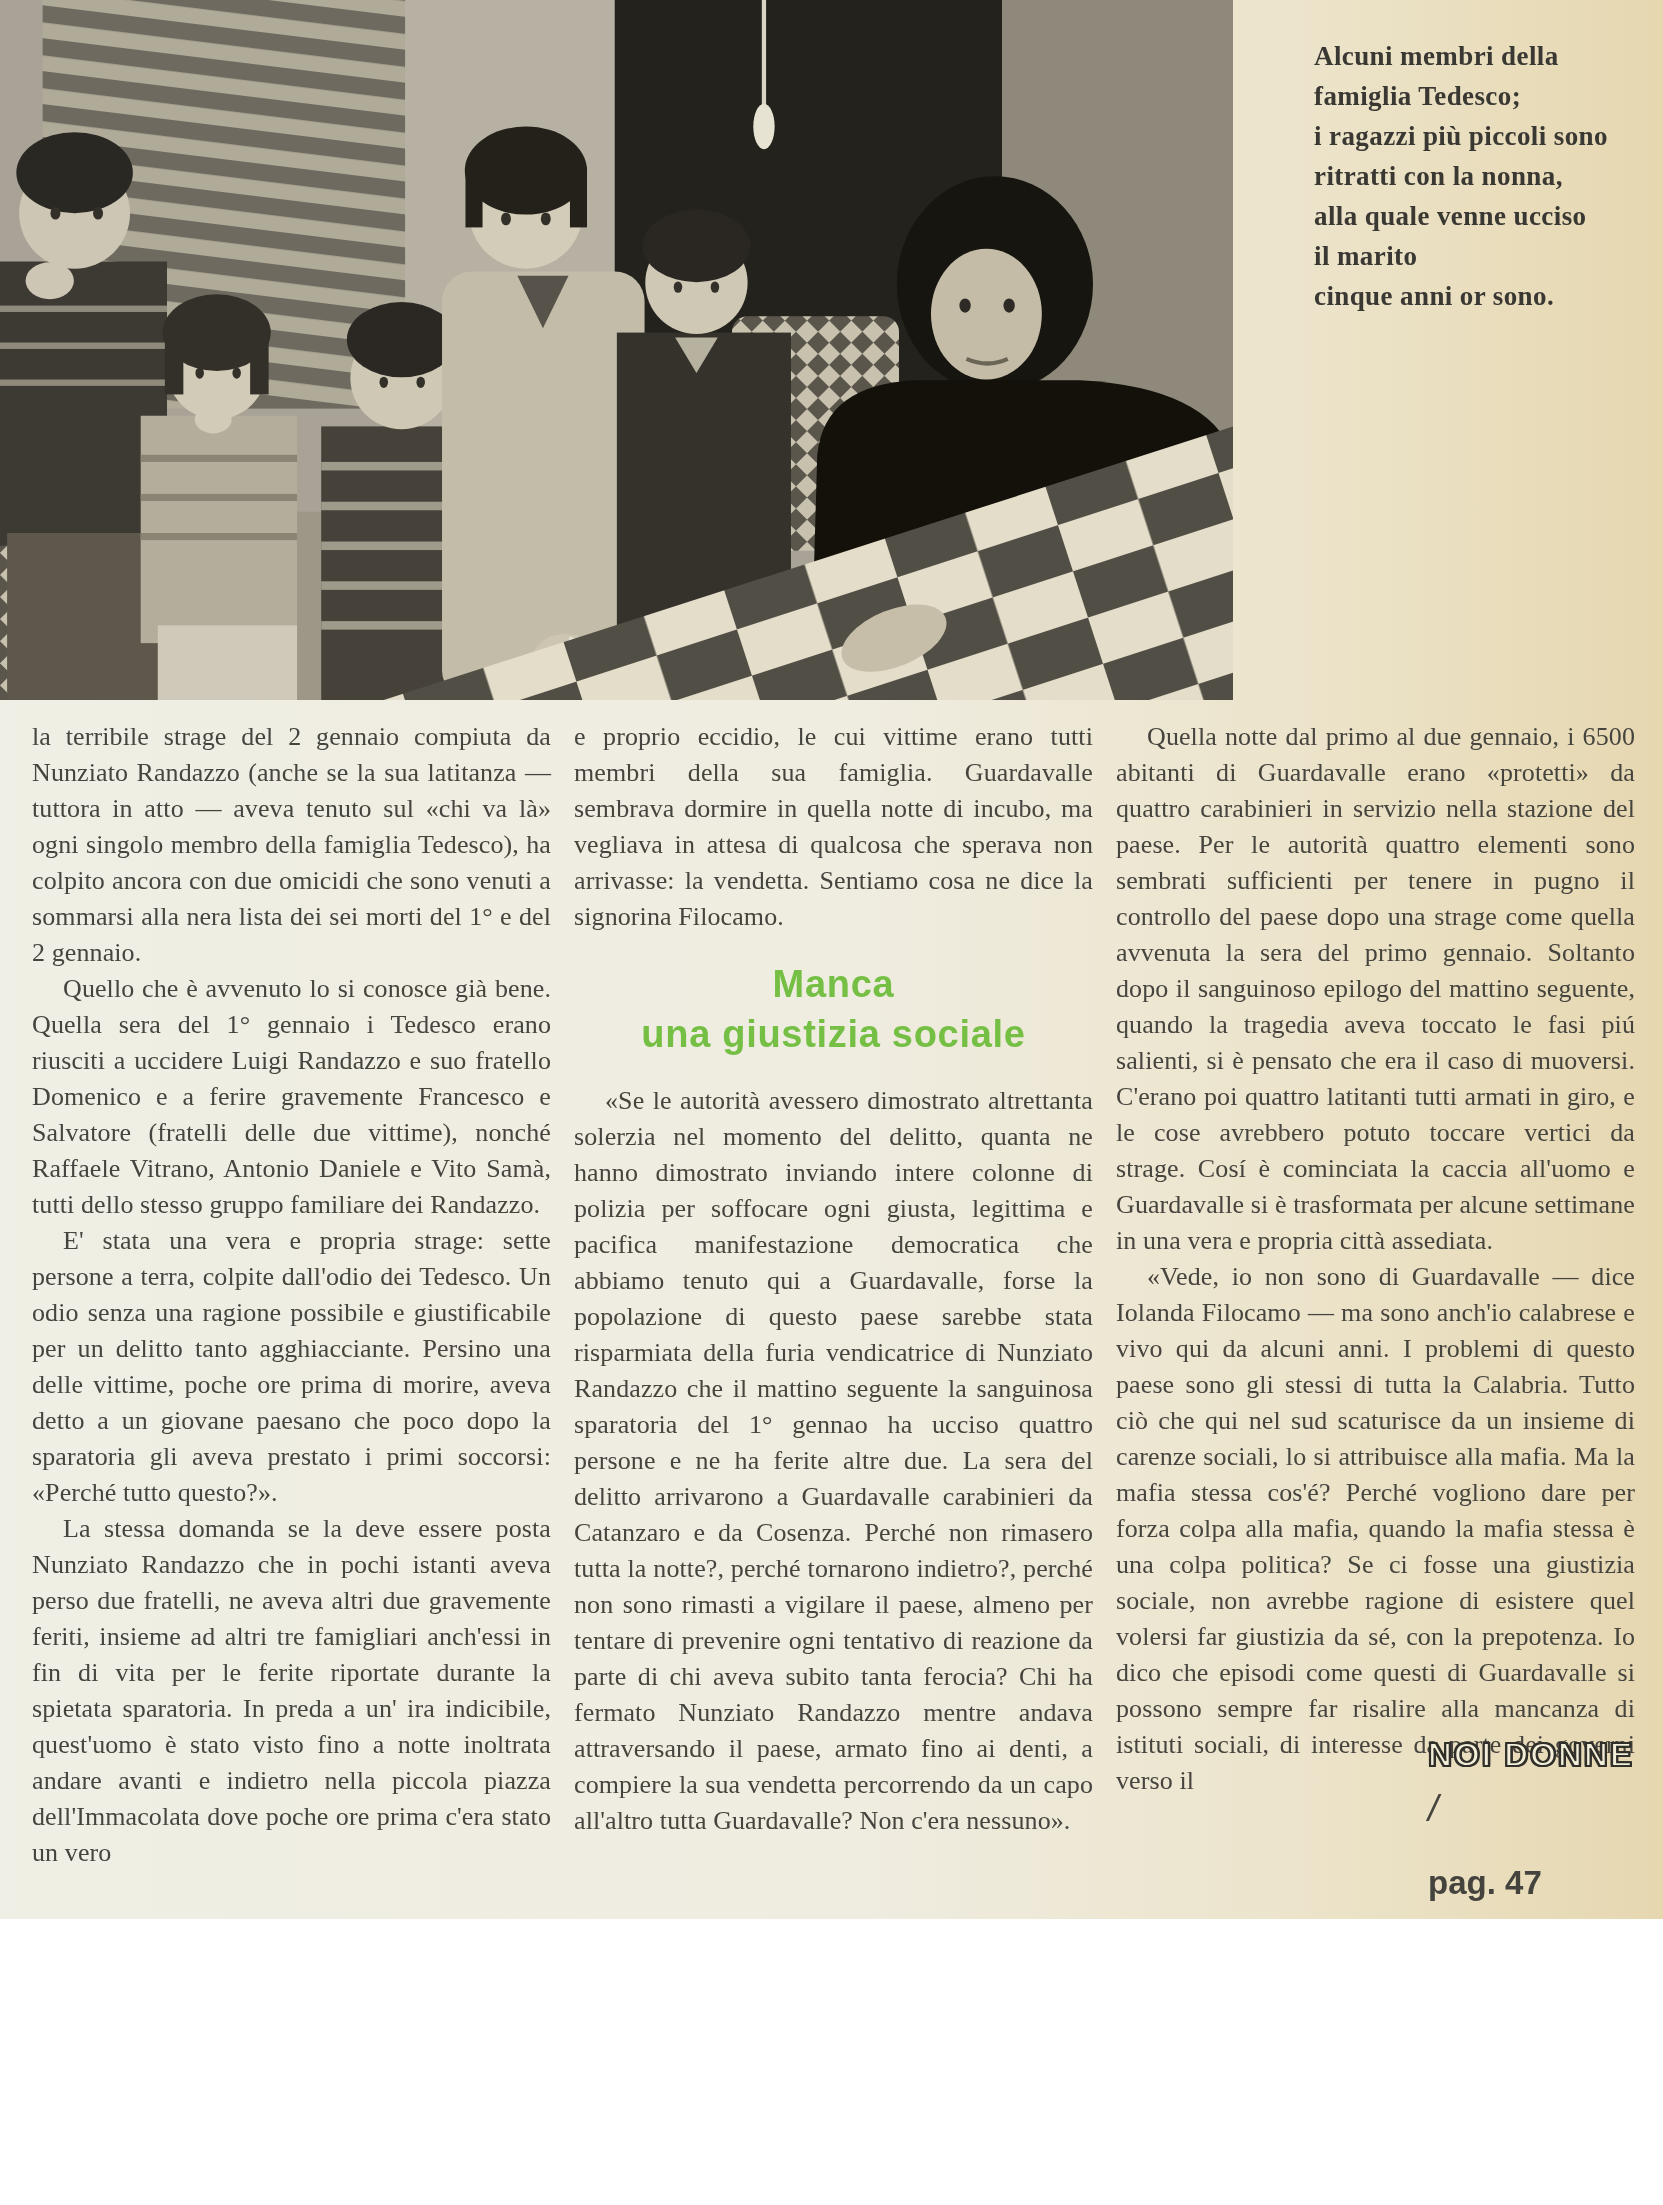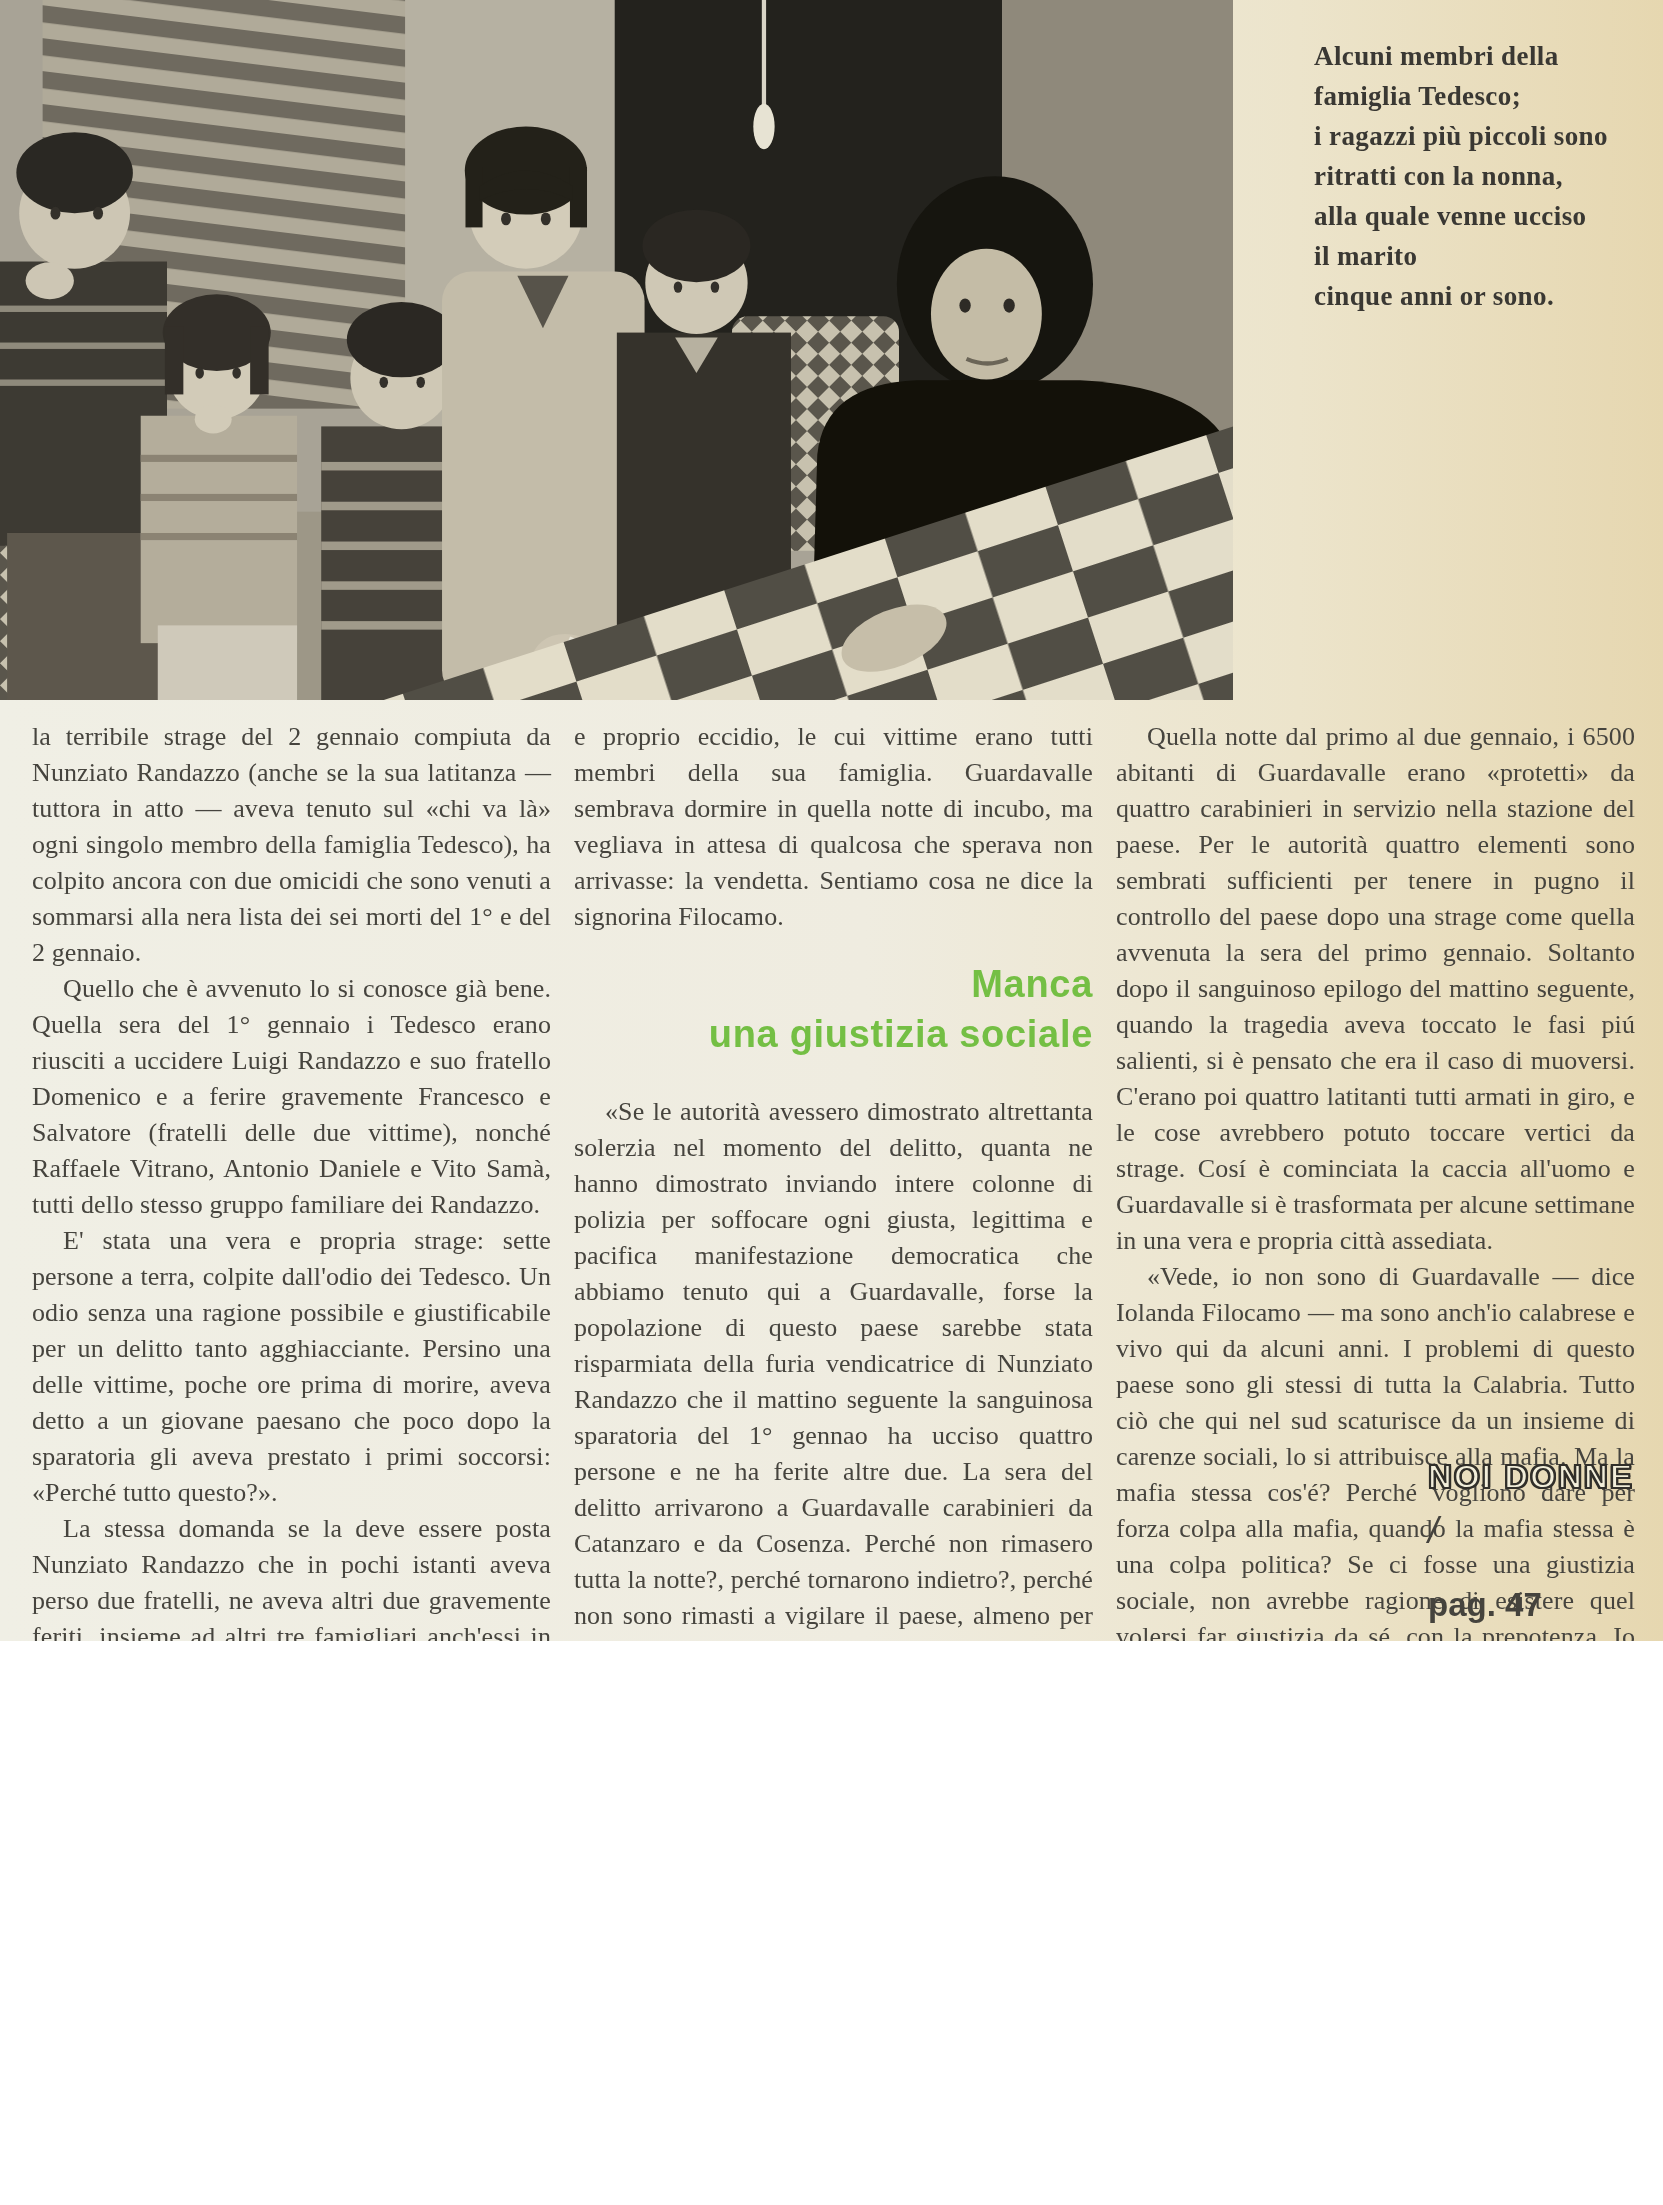--- a/index.html
+++ b/index.html
@@ -1,18 +1,18 @@
 <!DOCTYPE html>
 <html style="font-size:11.4px"><head>
 <meta charset="utf-8">
 <style>
   html,body { margin:0; padding:0; }
   .page {
     position:relative;
-    width:1664px; height:1641px;
+    width:1664px; height:1919px;
     background: linear-gradient(90deg, #f0efe5 0%, #efece0 52%, #ece4cb 78%, #e6d7b0 100%);
     font-family:"Liberation Serif", serif;
     overflow:hidden;
   }
   .photo-wrap {
     position:absolute; left:0; top:0;
     width:1233px; height:700px;
     background:#a39e90;
   }
   .photo-wrap svg { display:block; width:100%; height:100%; }
@@ -33,22 +33,22 @@
     letter-spacing:0.1px;
   }
   .col p { margin:0; }
   .col p.indent { text-indent:31px; }
   .section-heading {
     font-family:"Liberation Sans", sans-serif;
     font-weight:bold;
     color:#74bf44;
     font-size:38px; line-height:50px;
     letter-spacing:0.7px;
-    margin:24px 0 35px 0;
-    text-align:right;
+    margin:24px 0 24px 0;
+    text-align:center;
   }
   .footer {
     position:absolute; right:30px; bottom:17px;
     display:flex; align-items:baseline; gap:14px;
     font-family:"Liberation Sans", sans-serif;
     flex-direction:column;
   }
   .magazine-logo {
     font-weight:bold; font-size:33px; letter-spacing:2.1px;
     color:#f2eeda;

